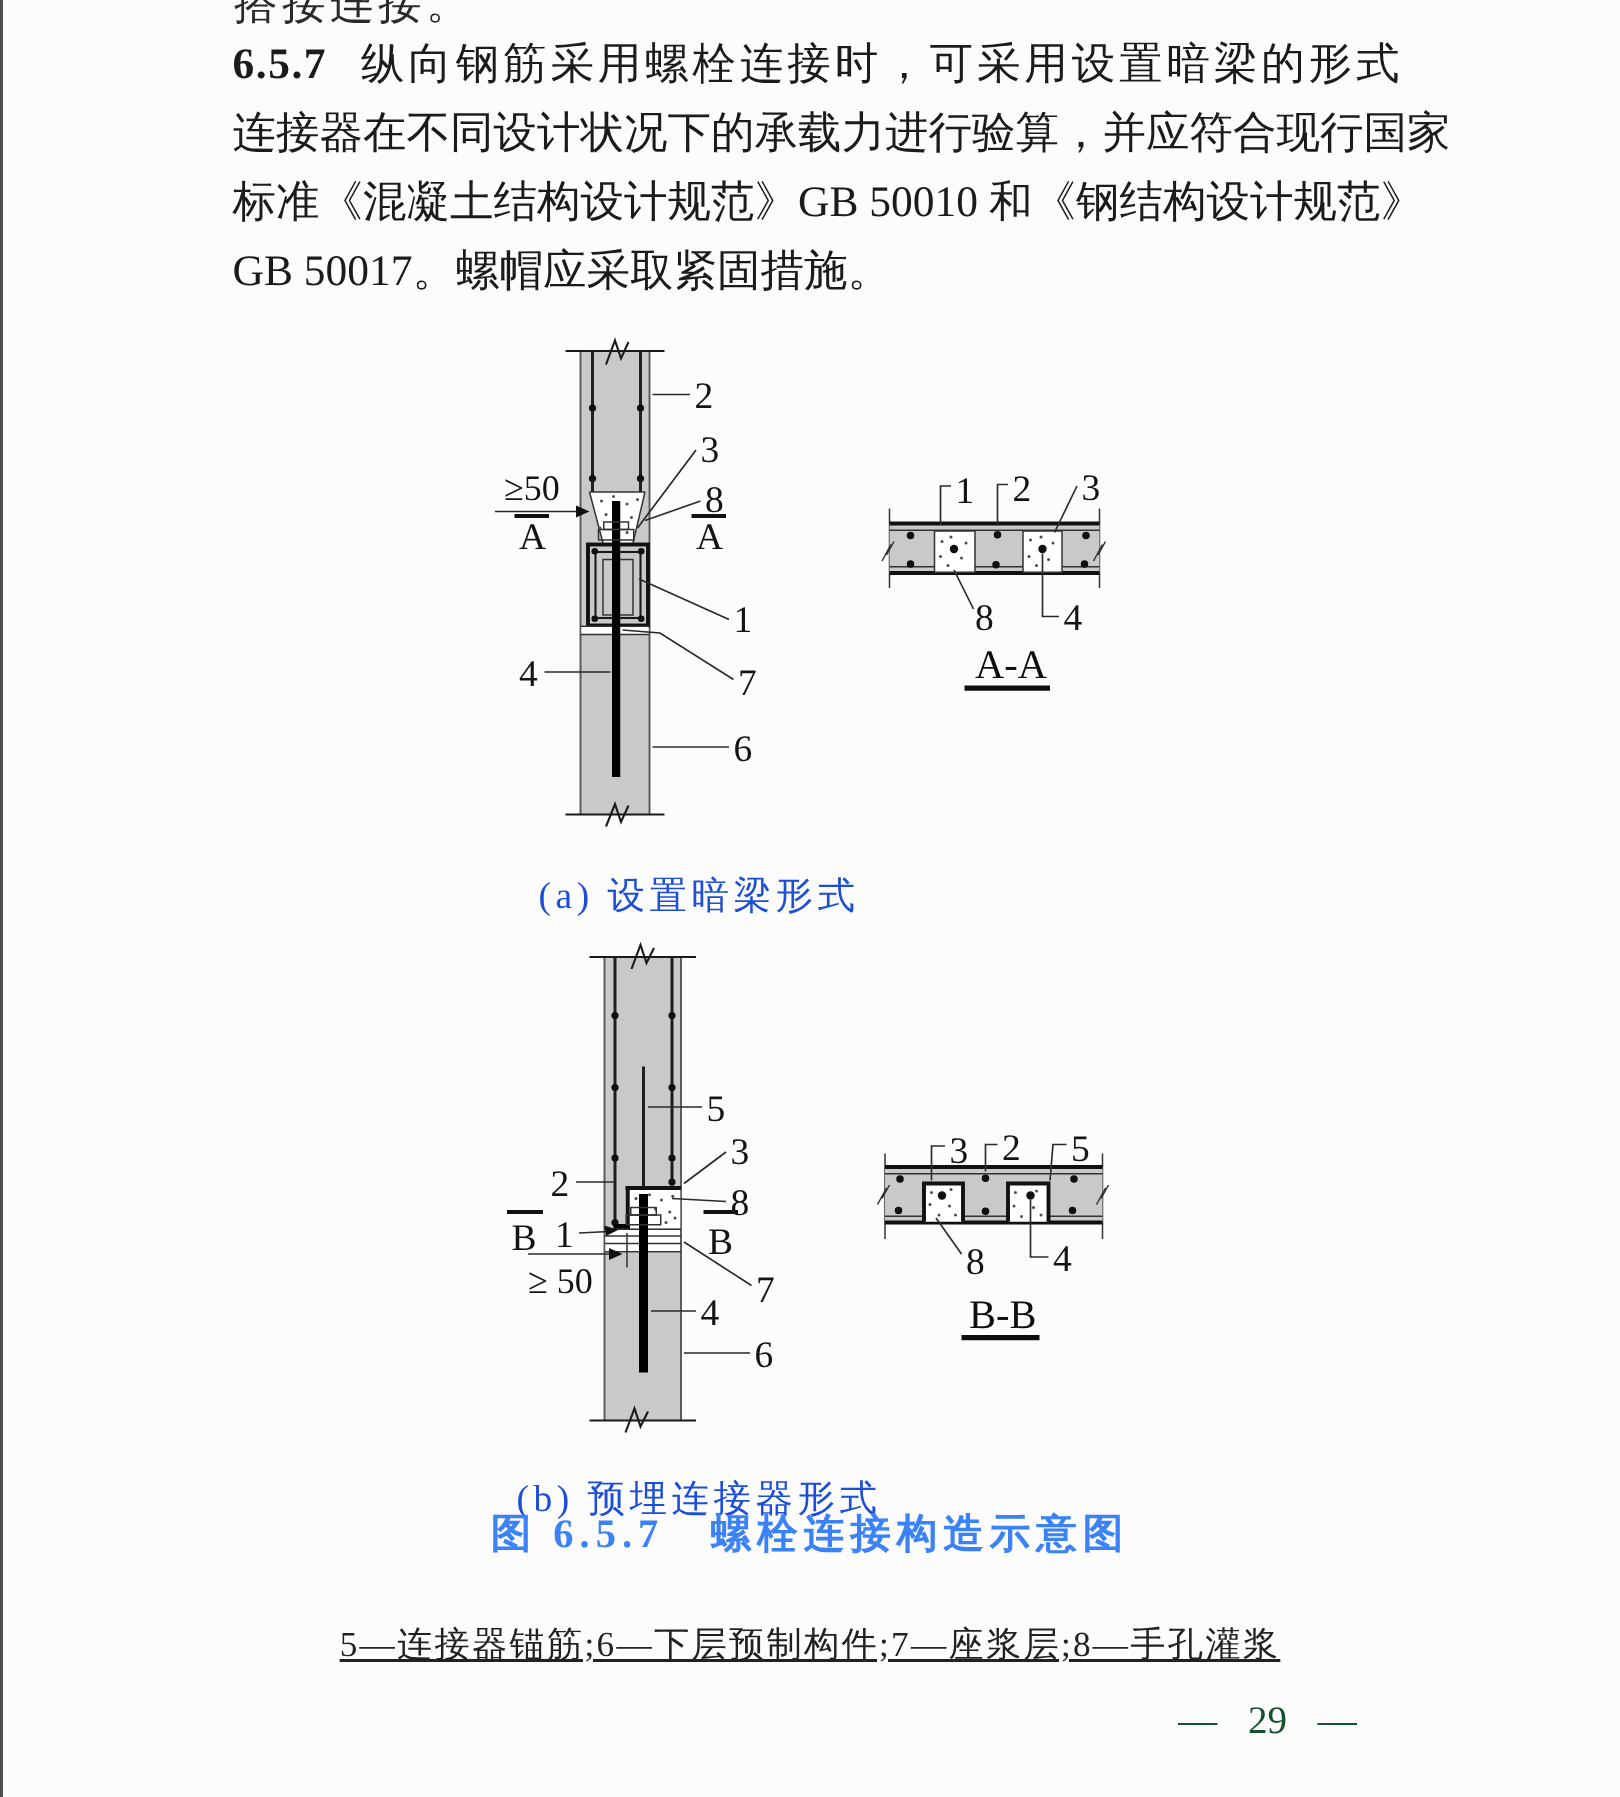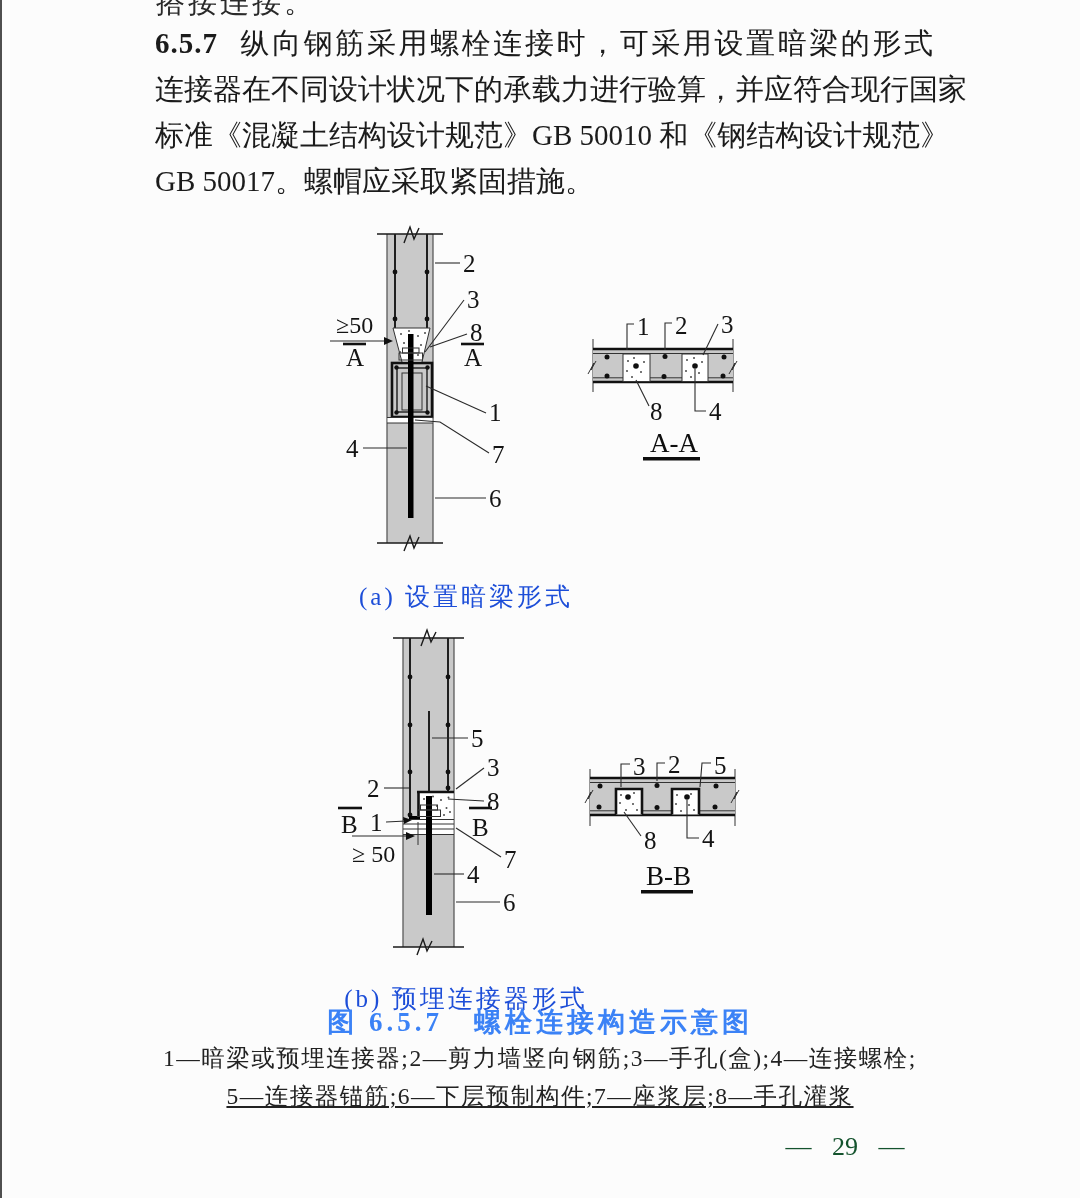--- a/index.html
+++ b/index.html
@@ -354,16 +354,15 @@
         <text class="lbl" x="702" y="847">4</text>
       </g>
       <text class="lbl-sec" x="646" y="885">B-B</text>
       <rect x="641" y="890" width="52" height="3.5" fill="#0e0e0e"></rect>
     </g>
   </svg>
 
   <div class="caption cap-a">(a) 设置暗梁形式</div>
   <div class="caption cap-b">(b) 预埋连接器形式</div>
   <div class="fig-title">图 6.5.7　螺栓连接构造示意图</div>
-  <div class="legend leg1">1—暗梁或预埋连接器;2—剪力墙竖向钢筋;3—手孔(盒);4—连接螺栓;</div>
   <div class="legend leg2">5—连接器锚筋;6—下层预制构件;7—座浆层;8—手孔灌浆</div>
   <div class="pageno">— 29 —</div>
 </div>
 
 </body></html>

